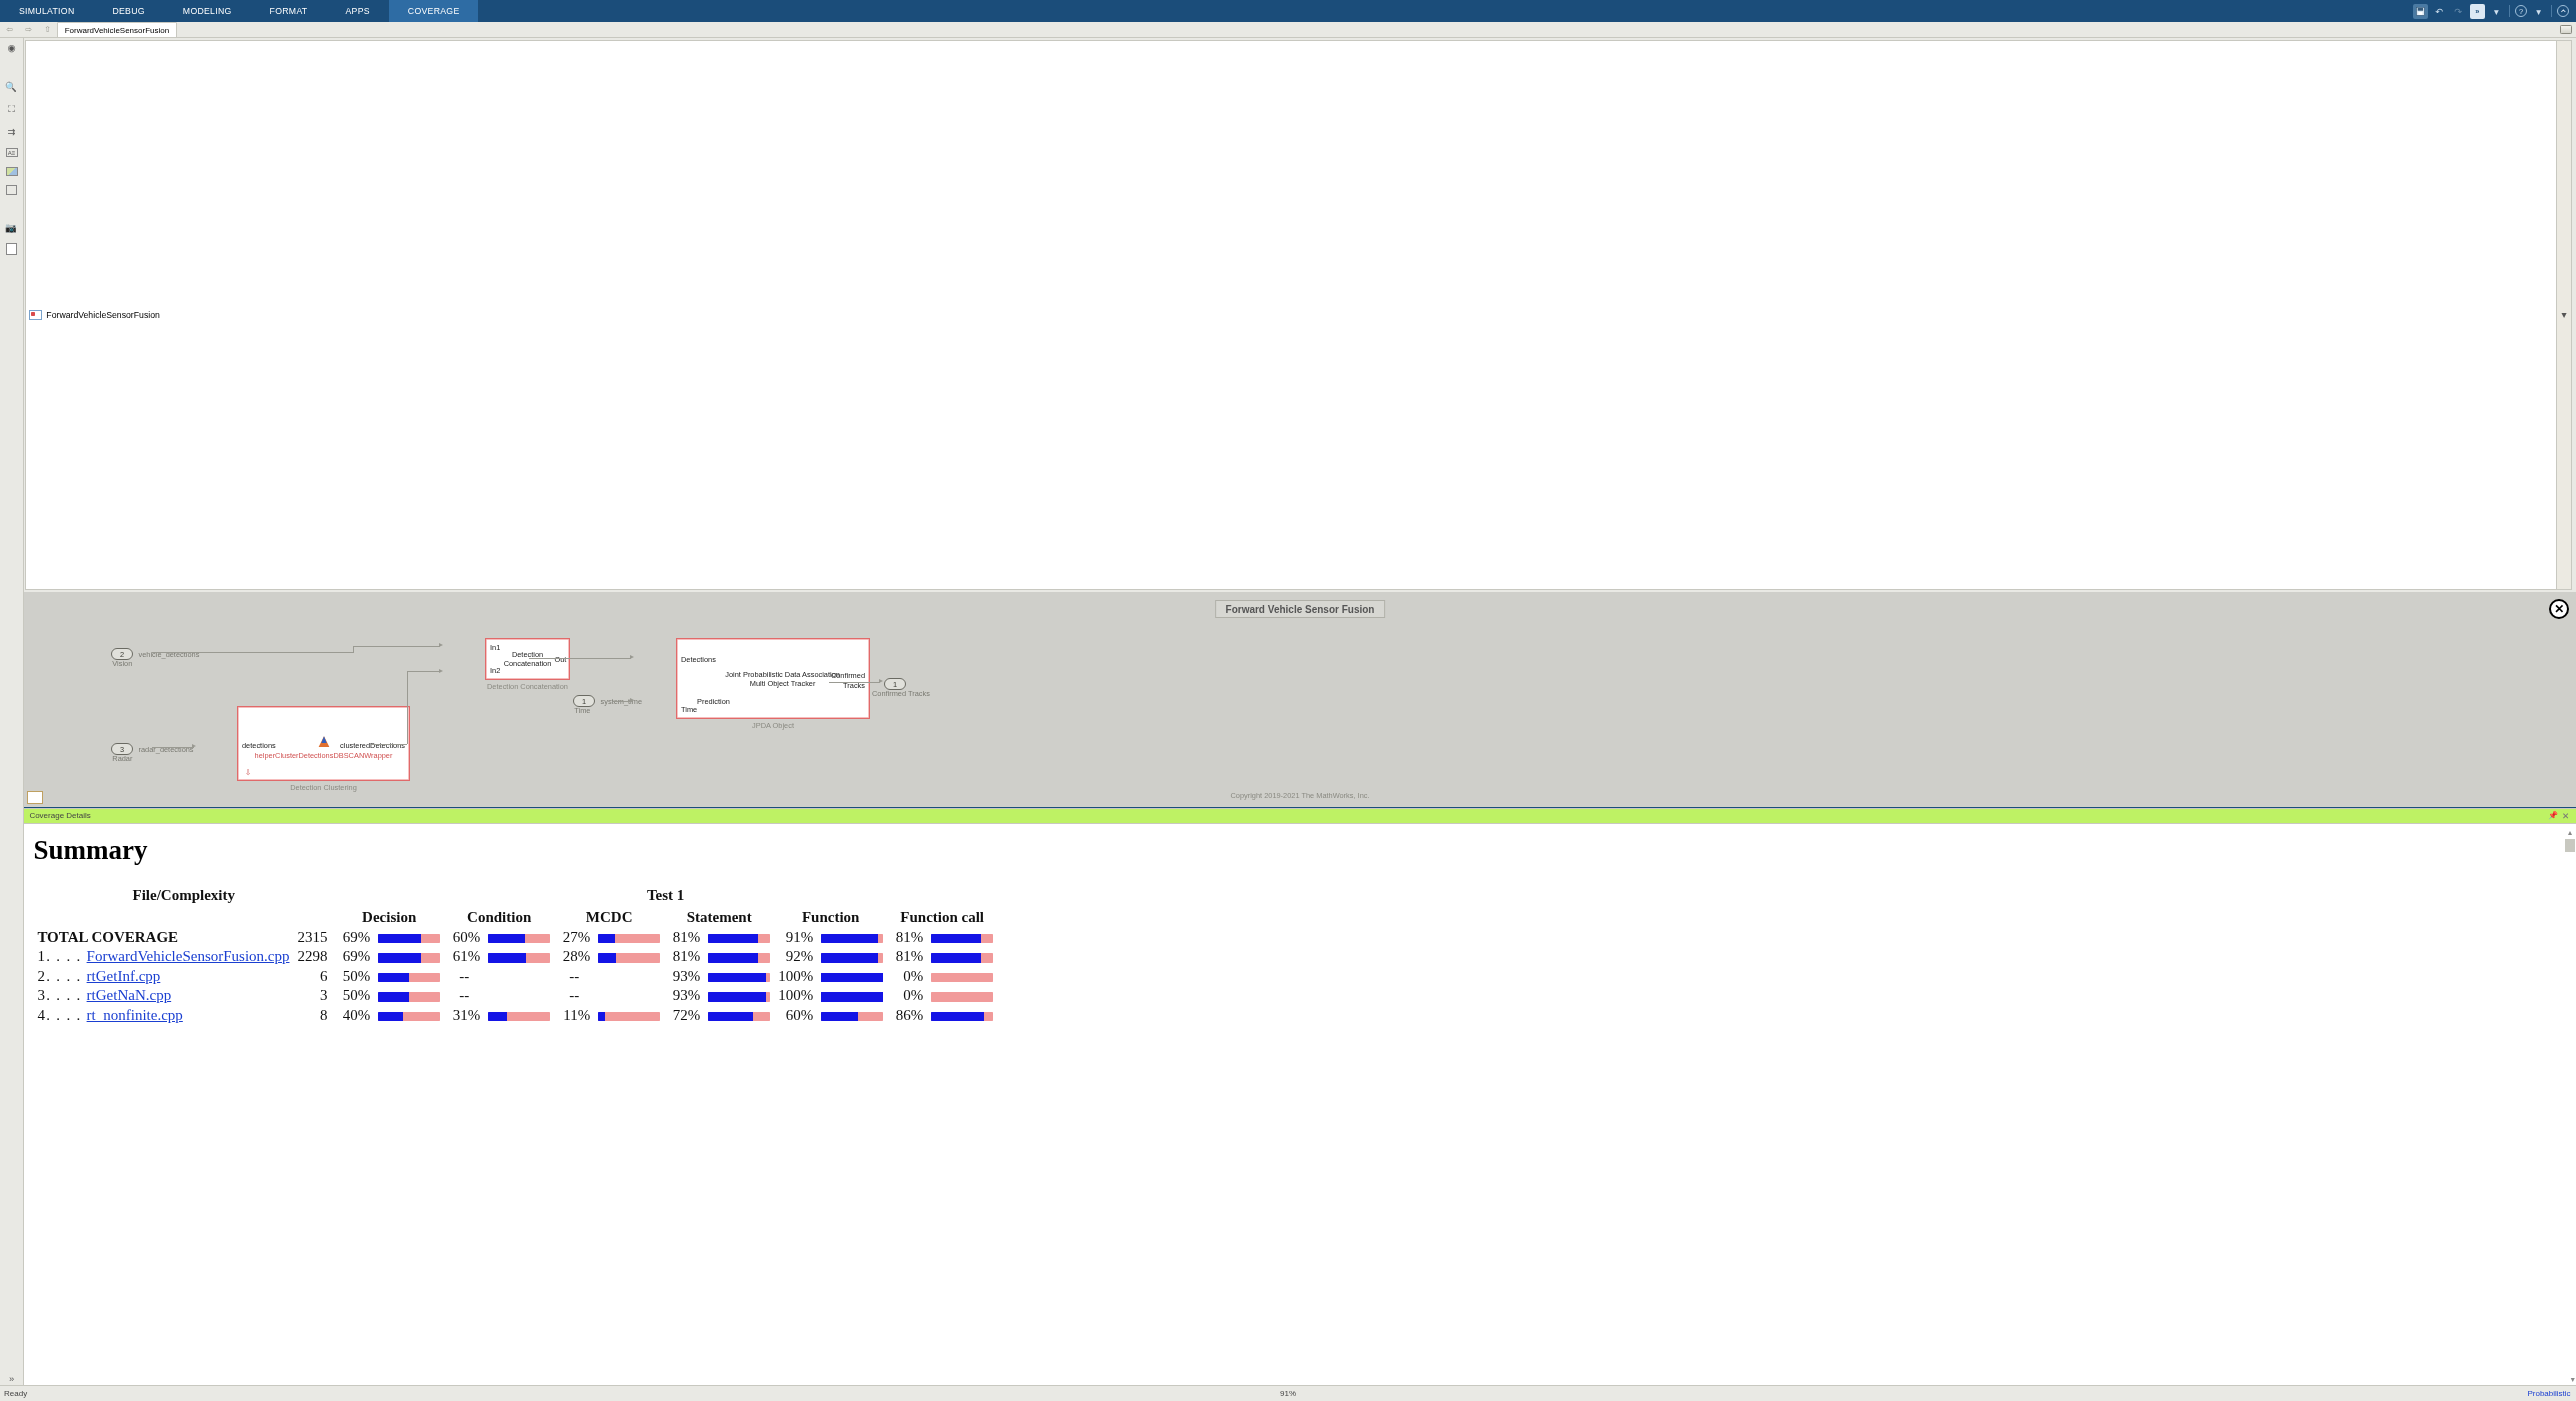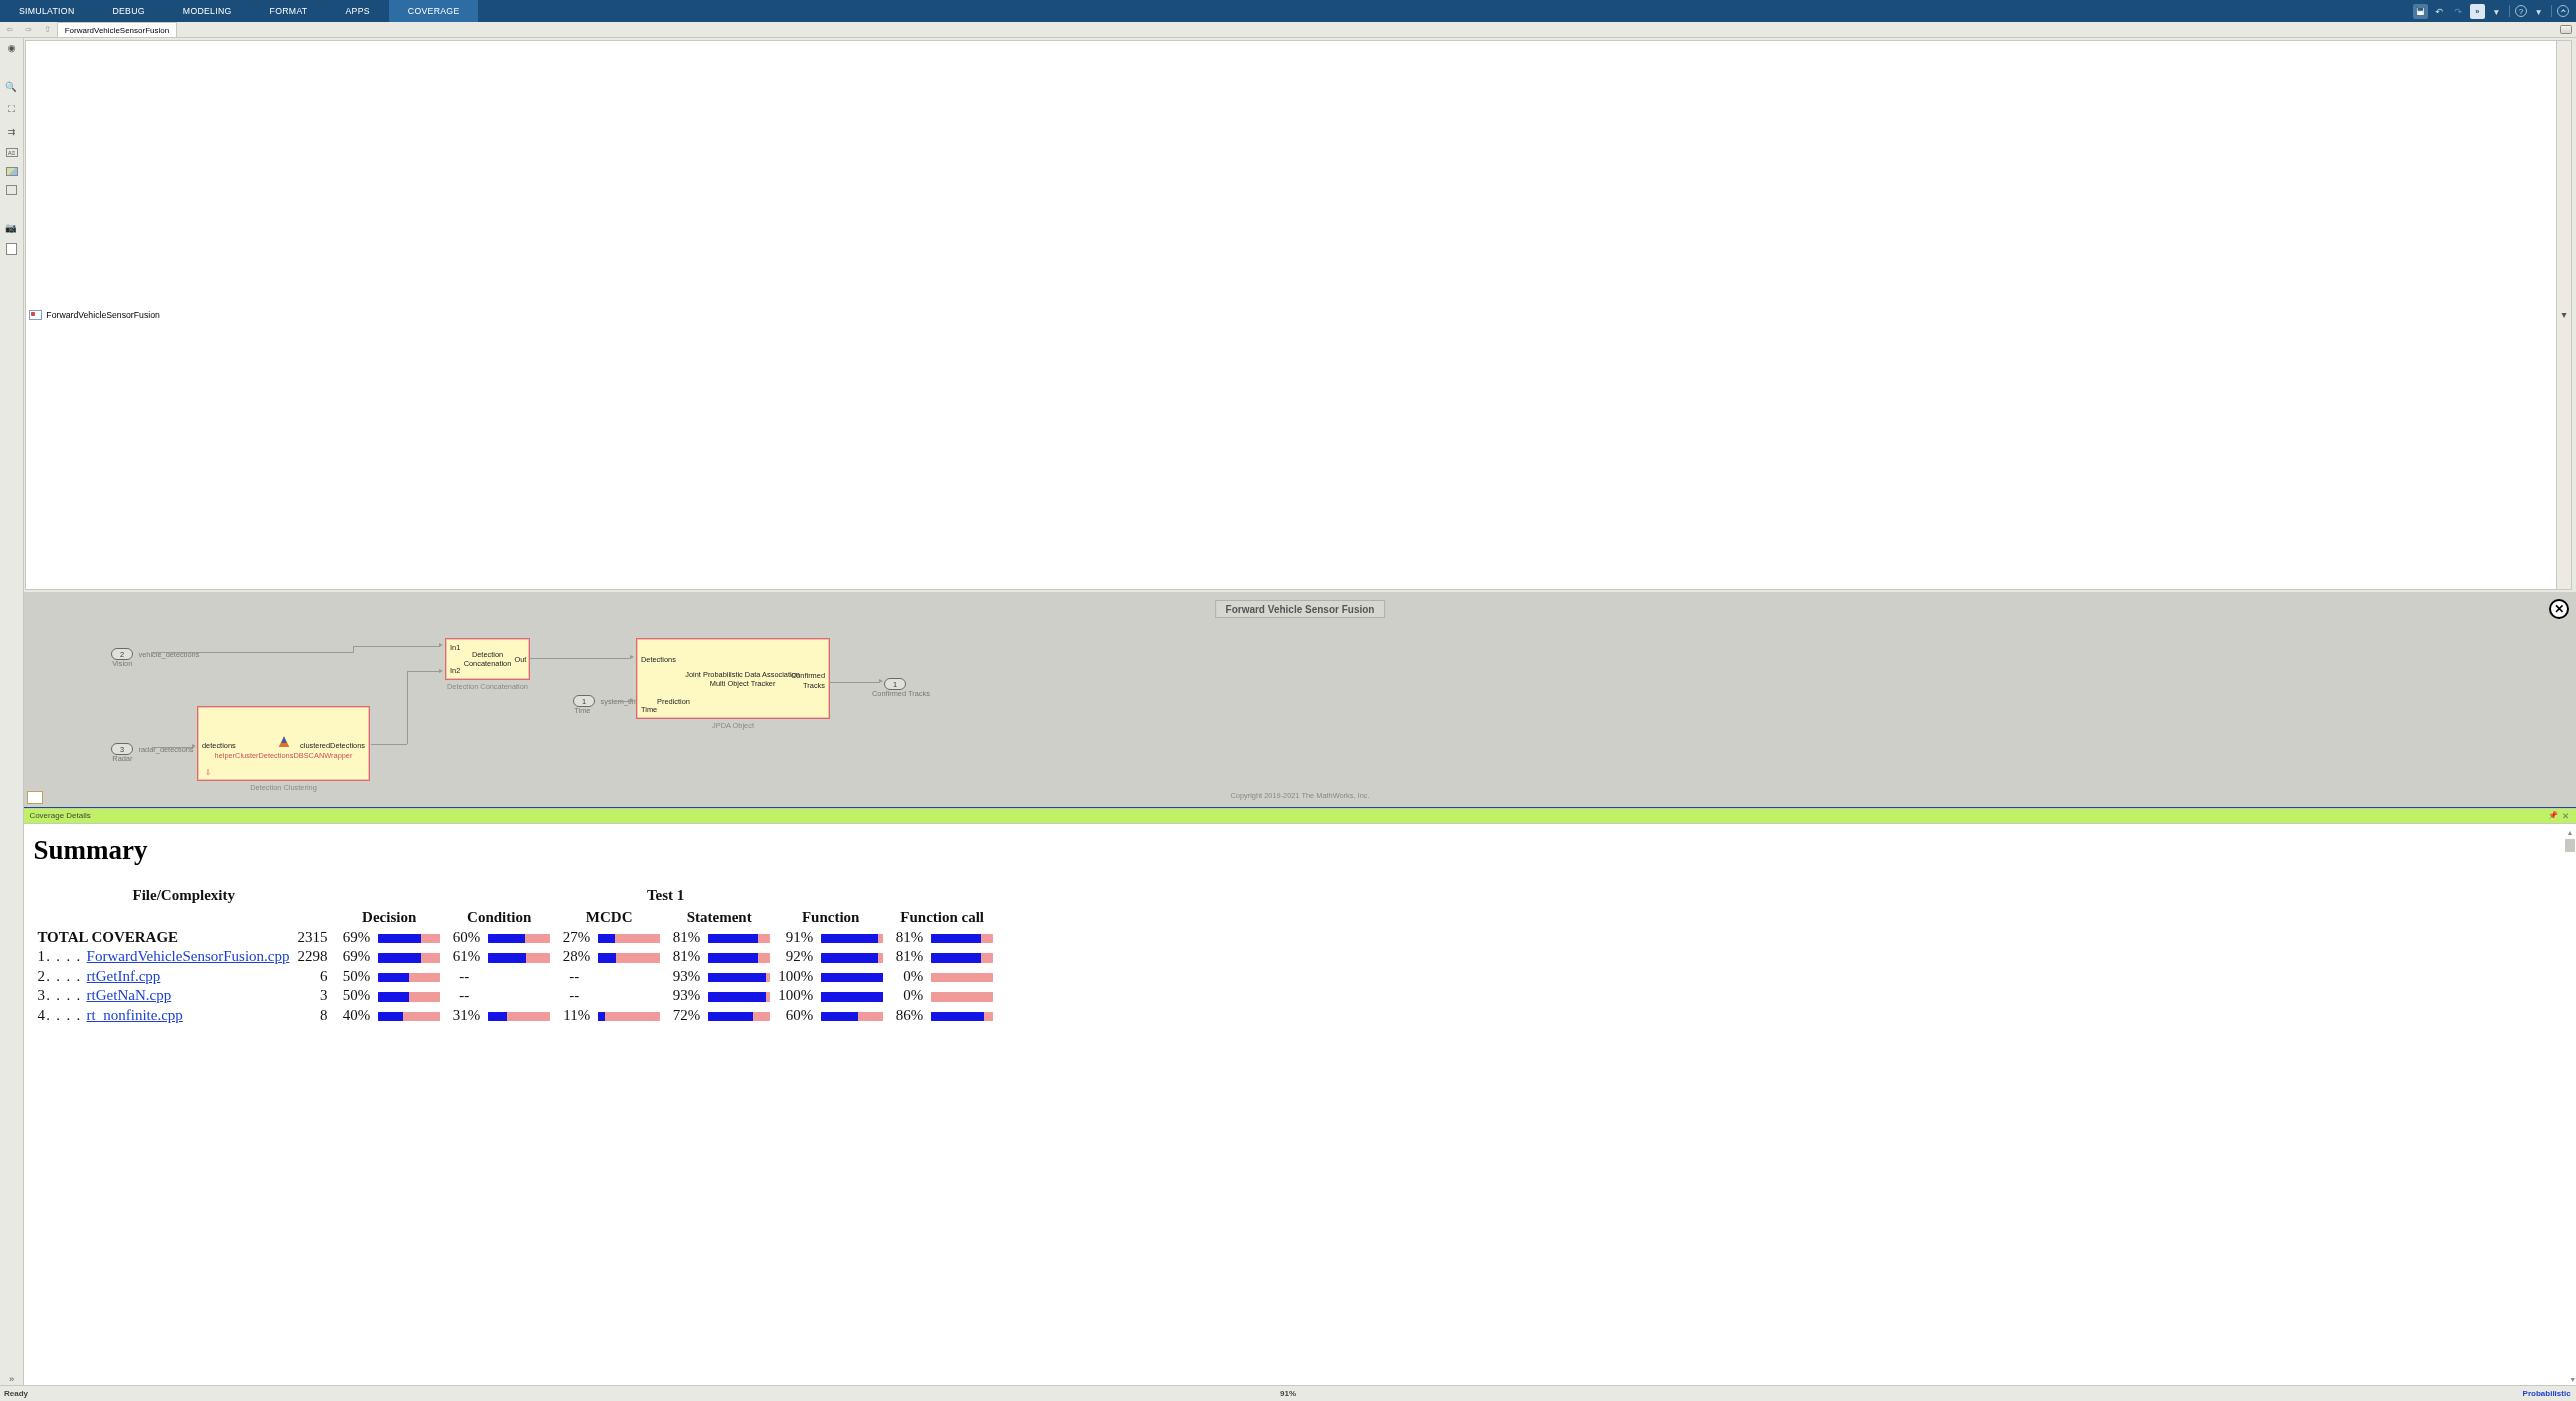--- a/index.html
+++ b/index.html
@@ -34,21 +34,21 @@
   .canvas-wrap { flex:1; display:flex; flex-direction:column; min-height:0;}
   .canvas { flex:0 0 auto; height:216px; background:#cfcfca; position:relative; overflow:hidden; border-bottom:1.3px solid #1b4d7a;padding-left:16px;}
   .canvas .close-circ { position:absolute; top:6.7px; right:6.7px; width:20px; height:20px; border-radius:50%; background:#fff; border:2px solid #000; display:flex; align-items:center; justify-content:center; font-weight:bold; font-size:12px; cursor:pointer;}
   .canvas .title { position:absolute; top:8px; left:50%; transform:translateX(-50%); background:#d7d7d2; border:0.7px solid #b0b0a8; padding:2.7px 9.4px; font-weight:bold; color:#555; font-size:10px;}
   .canvas .copyright { position:absolute; bottom:6.7px; left:50%; transform:translateX(-50%); color:#8a8a82; font-size:7.4px;}
 
   .port { position:absolute; display:flex; align-items:center; font-size:7.4px; color:#7a7a72;}
   .port .bubble { border:0.7px solid #6a6a62; border-radius:8px; padding:0.7px 8px; margin-right:5.4px; background:#e1e1db; color:#3a3a32;}
   .port .plabel { position:absolute; top:10.8px; left:1.3px;}
 
-  .block { position:absolute; background:#fef9c3; border:0.7px solid #e06a6a; box-shadow:inset 0 0 0 0.7px #f4a8a8; font-size:7.4px; color:#222;}
+  .block { position:absolute; background:#ffffff; border:0.7px solid #e06a6a; box-shadow:inset 0 0 0 0.7px #f4a8a8; font-size:7.4px; color:#222;margin-left:40px;}
   .block .btext { position:absolute; }
   .block .sublabel { position:absolute; top:100%; left:50%; transform:translateX(-50%); color:#8a8a82; font-size:7.4px; white-space:nowrap; margin-top:2.7px;}
   .block .down-tri { position:absolute; bottom:2.7px; left:6.7px; color:#d06060; font-size:8px;}
 
   .wire { position:absolute; background:#9a9a92; }
   .wire.h { height:0.7px; }
   .wire.v { width:0.7px; }
   .arrowR { position:absolute; width:0; height:0; border-top:2.7px solid transparent; border-bottom:2.7px solid transparent; border-left:4.7px solid #9a9a92; }
 
   .explorer-corner { position:absolute; bottom:2.7px; left:2.7px; width:16px; height:13.4px; border:0.7px solid #bfa060; background:#fff; }
@@ -70,21 +70,21 @@
   .covbody .dots { letter-spacing:1.3px; }
 
   .bar { display:inline-block; width:62px; height:9.4px; background:#f19a9a; position:relative; vertical-align:middle; border-radius:0.7px;}
   .bar .fill { position:absolute; top:0; left:0; bottom:0; background:#1414e6; border-radius:0.7px 0 0 0.7px;}
   .bar.full { background:#1414e6;}
   .scroll-indicator { position:absolute; top:4px; right:1.3px; width:9.4px; color:#888; font-size:8px; text-align:center;}
   .scroll-track { position:absolute; top:15px; right:1.3px; width:9.4px; bottom:4px; }
   .scroll-thumb { position:absolute; top:0; right:0; width:9.4px; height:13.4px; background:#c8c8c0; }
 
   
-  .status { height:16px; background:#e9e9e4; border-top:0.7px solid #c8c8c0; display:flex; align-items:center; font-size:8px; color:#444;font-weight:bold;}
+  .status { height:16px; background:#e9e9e4; border-top:0.7px solid #c8c8c0; display:flex; align-items:center; font-size:8px; color:#444;}
   .status .sleft { padding-left:4px;}
   .status .sctr { position:absolute; left:50%; transform:translateX(-50%);}
   .status .sright { margin-left:auto; padding-right:5.4px; color:#1a3fd1;}
 
   
   svg.icon { width:10.8px; height:10.8px; }
 </style>
 </head>
 <body>
 

